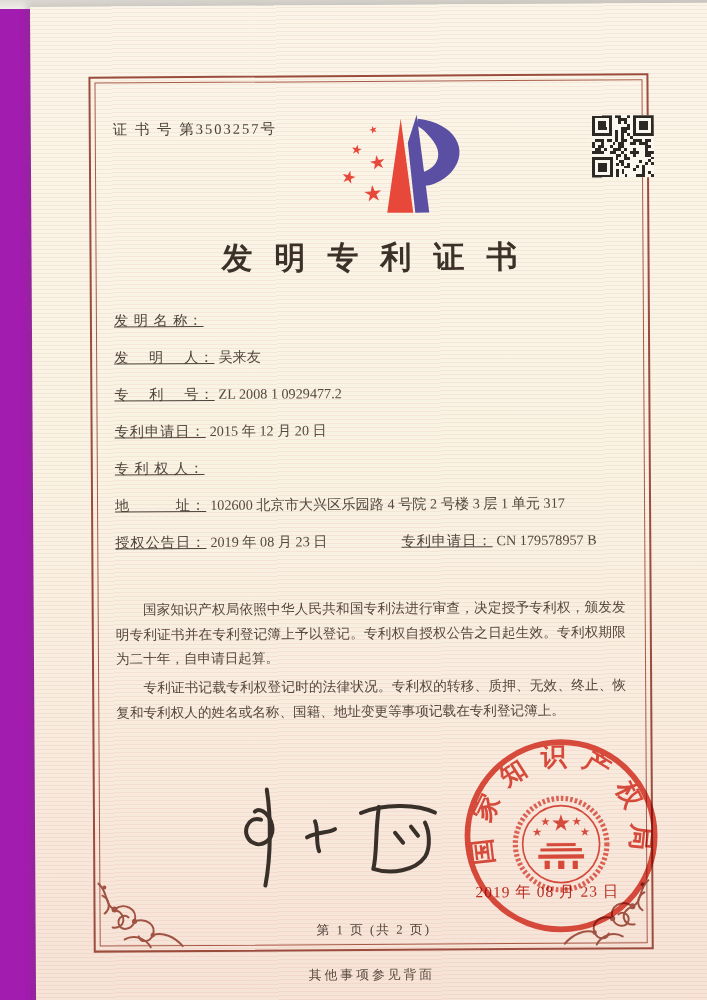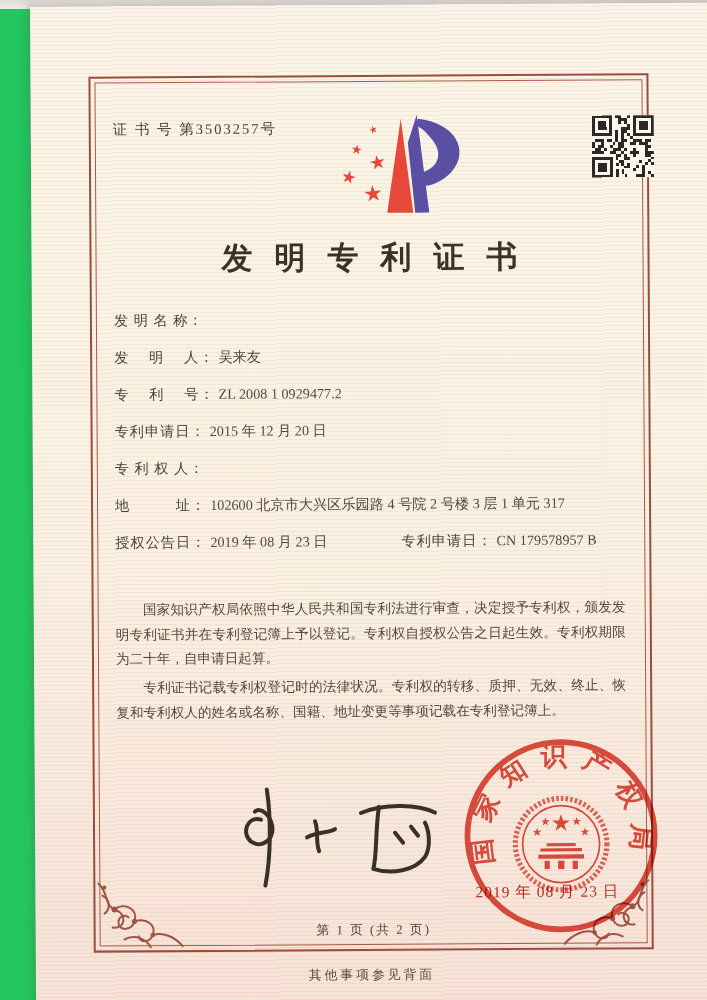--- a/index.html
+++ b/index.html
@@ -1,21 +1,21 @@
 <!DOCTYPE html>
 <html><head>
 <meta charset="utf-8">
 <style>
   html,body{margin:0;padding:0;}
   body{
     width:707px;height:1000px;overflow:hidden;
     background:#f2f0ec;
     font-family:"Liberation Serif","DejaVu Serif",serif;
   }
-  .scan{position:relative;width:707px;height:1000px;background:#22c55e;}
+  .scan{position:relative;width:707px;height:1000px;background:#a21caf;}
   .paper{
     position:absolute;left:30px;top:7px;width:705px;height:1015px;
     transform:rotate(-0.35deg);transform-origin:top left;
     background:
       repeating-linear-gradient(0deg, rgba(216,140,118,0.13) 0 1px, rgba(255,255,255,0) 1px 4px),
       linear-gradient(180deg,#faf5e8 0%,#f9f3e4 45%,#f8ecdf 70%,#f7e4d8 92%,#f6e2d6 100%);
     box-shadow:-3px -3px 7px rgba(90,80,70,0.25);
   }
   .frame{
     position:absolute;left:58px;top:70px;width:556px;height:872px;
@@ -32,21 +32,21 @@
   .logo{position:absolute;left:238px;top:36px;width:150px;height:110px;}
   .star{position:absolute;color:#e8483a;line-height:1;}
   .qr{position:absolute;left:501px;top:40px;width:62px;height:62px;background:#fbf8ef;}
   .title{
     position:absolute;left:0;right:0;top:160px;
     text-align:center;font-size:31px;font-weight:bold;color:#3c3129;
     letter-spacing:22px;padding-left:22px;
   }
   .fields{position:absolute;left:22px;right:24px;top:232px;}
   .frow{display:flex;margin-bottom:16.5px;font-size:14.2px;color:#4e423a;line-height:1.45;}
-  .flabel{white-space:nowrap;letter-spacing:1px;}
+  .flabel{white-space:nowrap;letter-spacing:1px;text-decoration:underline;}
   .fvalue{margin-left:4px;color:#55483e;}
   .grantrow{display:flex;font-size:14.2px;color:#4e423a;margin-top:2px;}
   .grantrow .pair2{margin-left:74px;}
   .paras{
     position:absolute;left:22px;right:24px;top:520px;
     font-size:13.6px;line-height:1.82;color:#55463c;text-align:justify;
   }
   .paras p{margin:0 0 4px 0;text-indent:2em;}
   .sig-block{position:absolute;left:34px;top:748px;font-size:16px;color:#3f352d;letter-spacing:5px;line-height:1.9;}
   .sig-script{position:absolute;left:128px;top:700px;}

